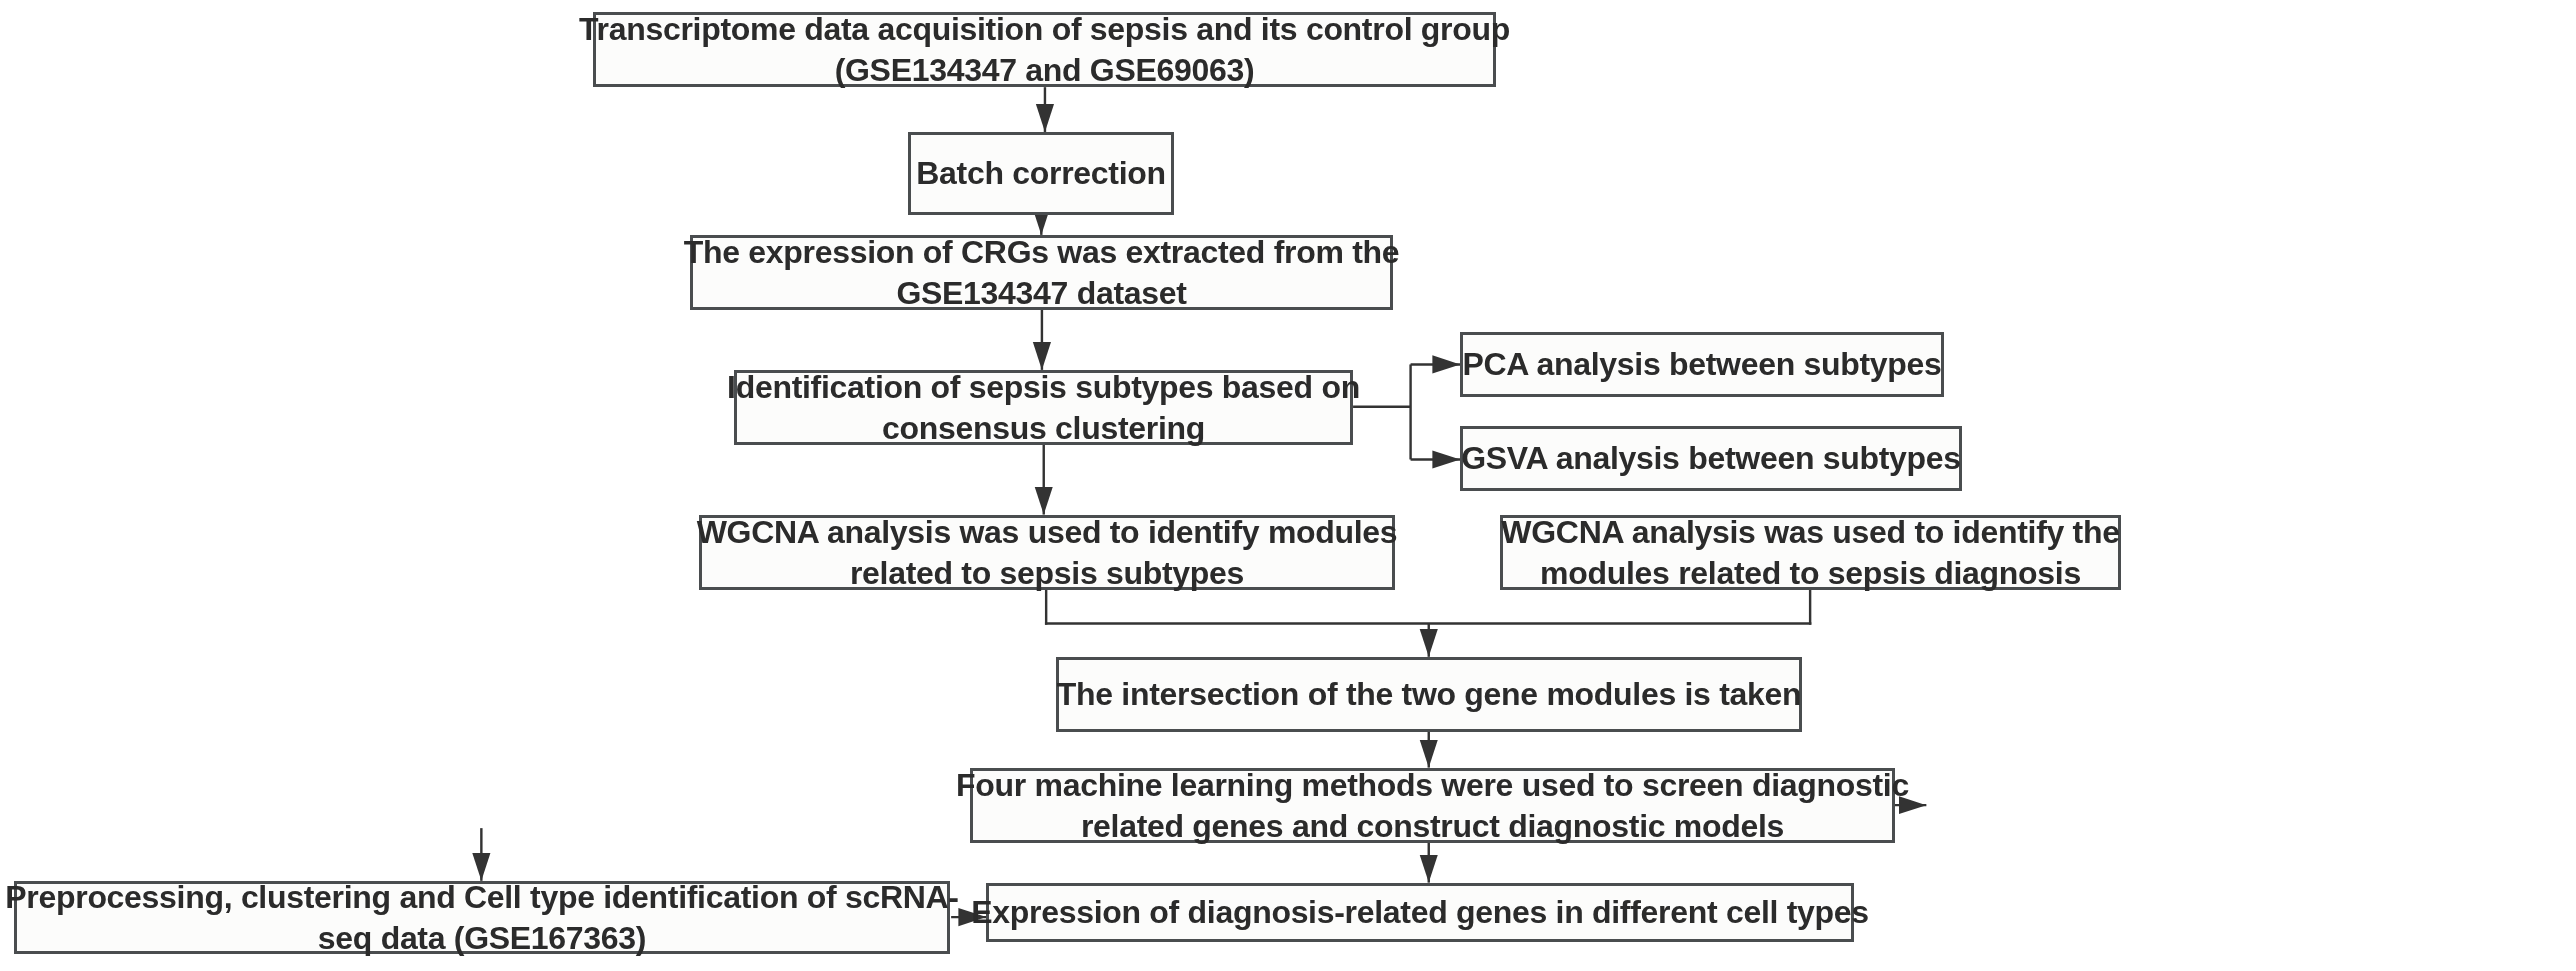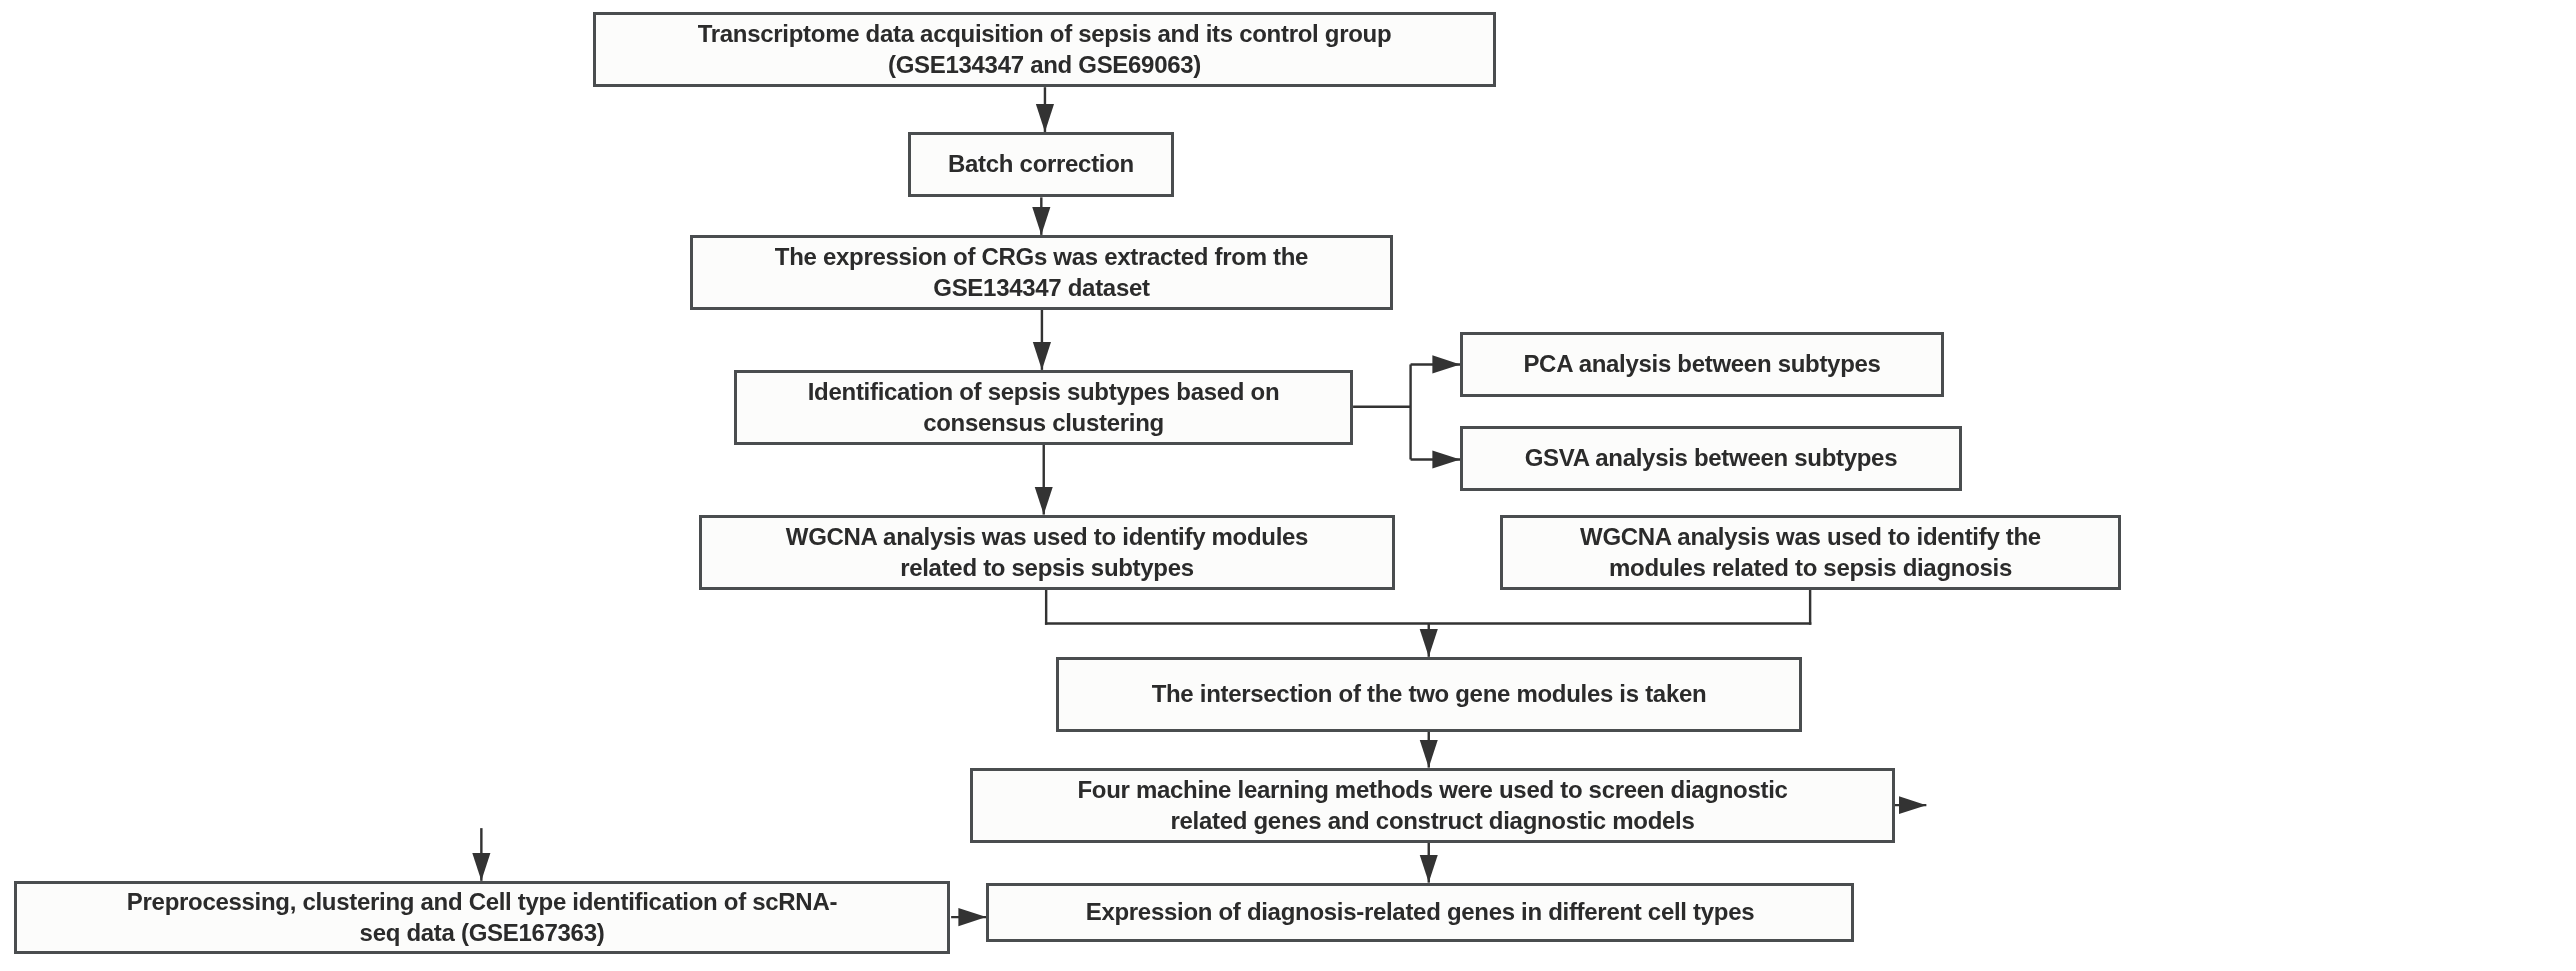--- a/index.html
+++ b/index.html
@@ -21,21 +21,21 @@
     box-sizing: border-box;
     background: #fcfcfb;
     border: 3px solid #4a4d4f;
     display: flex;
     align-items: center;
     justify-content: center;
     text-align: center;
   }
   .node-label {
     white-space: pre;
-    font-size: 24px;
+    font-size: 32px;
     font-weight: 700;
     line-height: 1.28;
     letter-spacing: -0.3px;
     color: #2b2b2b;
   }
 </style>
 </head>
 <body>
 
 <div class="canvas">
@@ -65,21 +65,21 @@
       <line x1="795" y1="1368" x2="795" y2="1455" marker-end="url(#arrow)"></line>
       <line x1="1571" y1="1515" x2="1629" y2="1515" marker-end="url(#arrow)"></line>
     </g>
   </svg>
 
   <div class="node" style="left:593px; top:12px; width:903px; height:75px">
     <span class="node-label">Transcriptome data acquisition of sepsis and its control group
 (GSE134347 and GSE69063)</span>
   </div>
 
-  <div class="node" style="left:908px; top:132px; width:266px; height:65px">
+  <div class="node" style="left:908px; top:132px; width:266px; height:83px">
     <span class="node-label">Batch correction</span>
   </div>
 
   <div class="node" style="left:690px; top:235px; width:703px; height:75px">
     <span class="node-label">The expression of CRGs was extracted from the
 GSE134347 dataset</span>
   </div>
 
   <div class="node" style="left:734px; top:370px; width:619px; height:75px">
     <span class="node-label">Identification of sepsis subtypes based on

